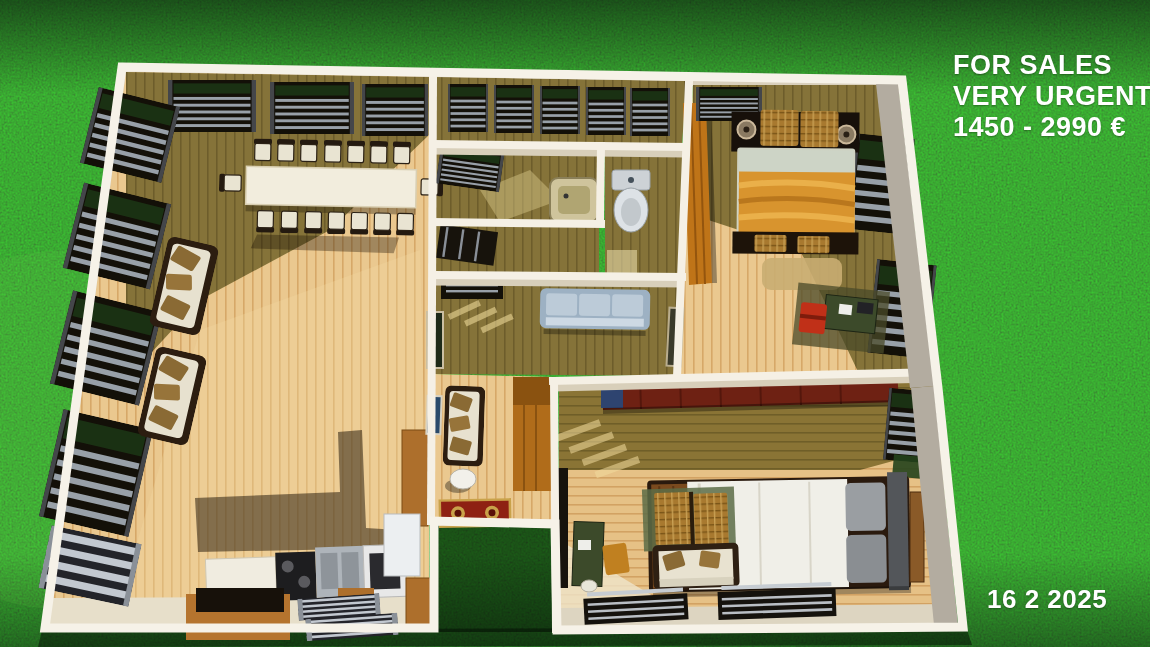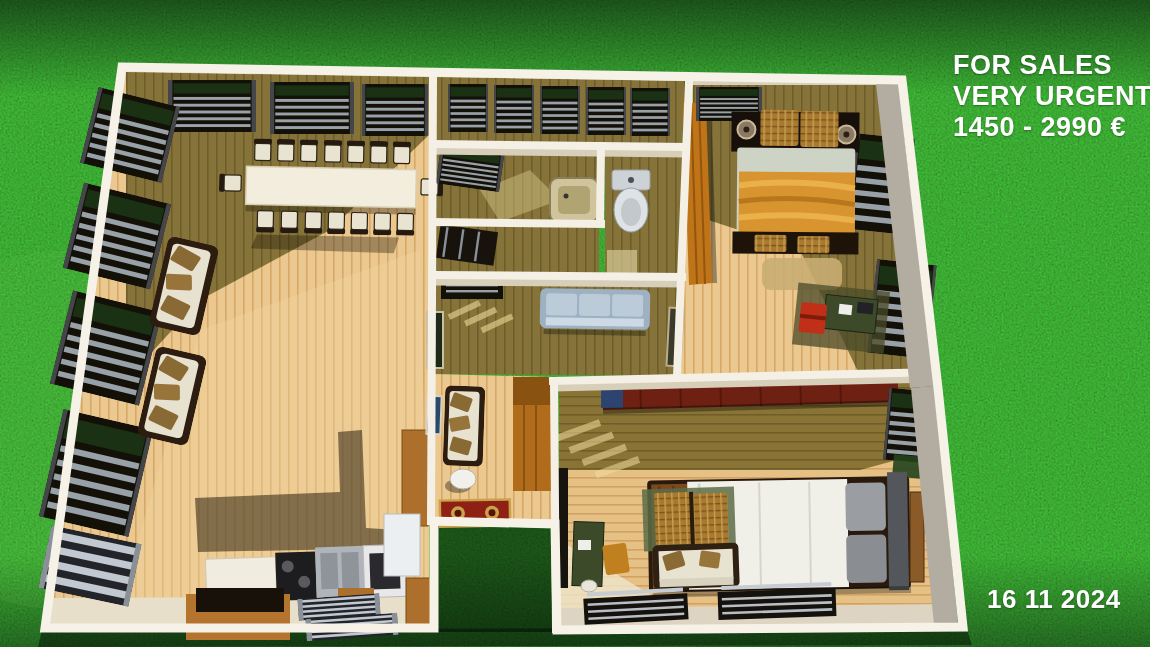--- a/index.html
+++ b/index.html
@@ -393,14 +393,14 @@
 
     <path d="M122,67 L902,80 L938,388 L963,627 L557,630 L555,524 L434,521 L434,628 L45,628 Z" fill="none" stroke="#f6f2e8" stroke-width="9" stroke-linejoin="miter"></path>
   </g>
 </svg>
 
   <div class="caption sale">
     <div>FOR SALES</div>
     <div>VERY URGENTE</div>
     <div>1450 - 2990 €</div>
   </div>
-  <div class="caption date">16 11 2024</div>
+  <div class="caption date">16 2 2025</div>
 </div>
 
 </body></html>

